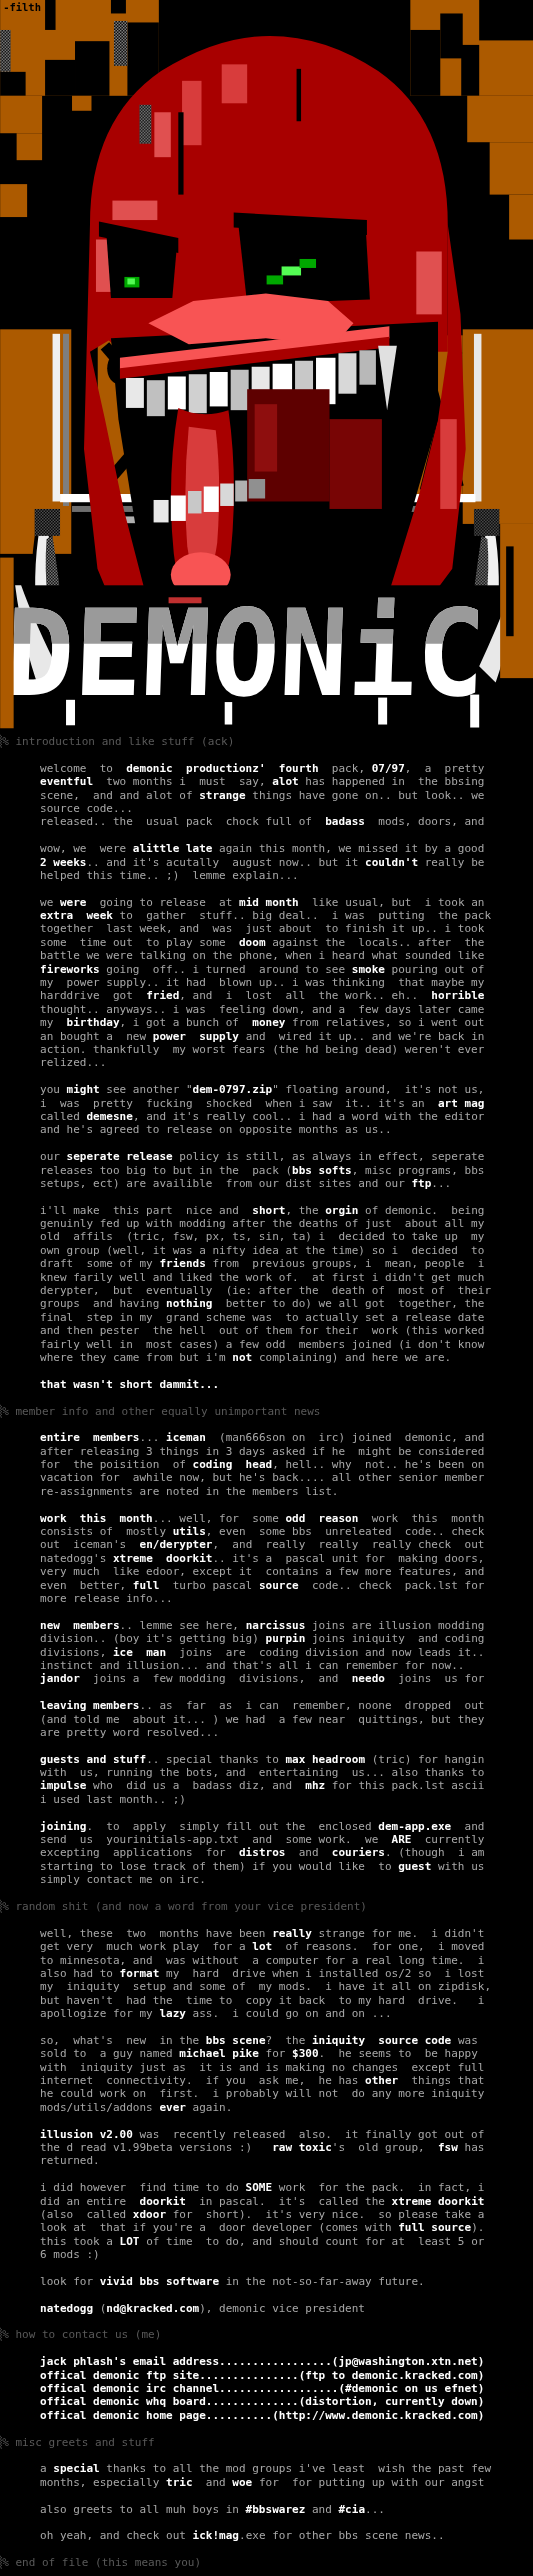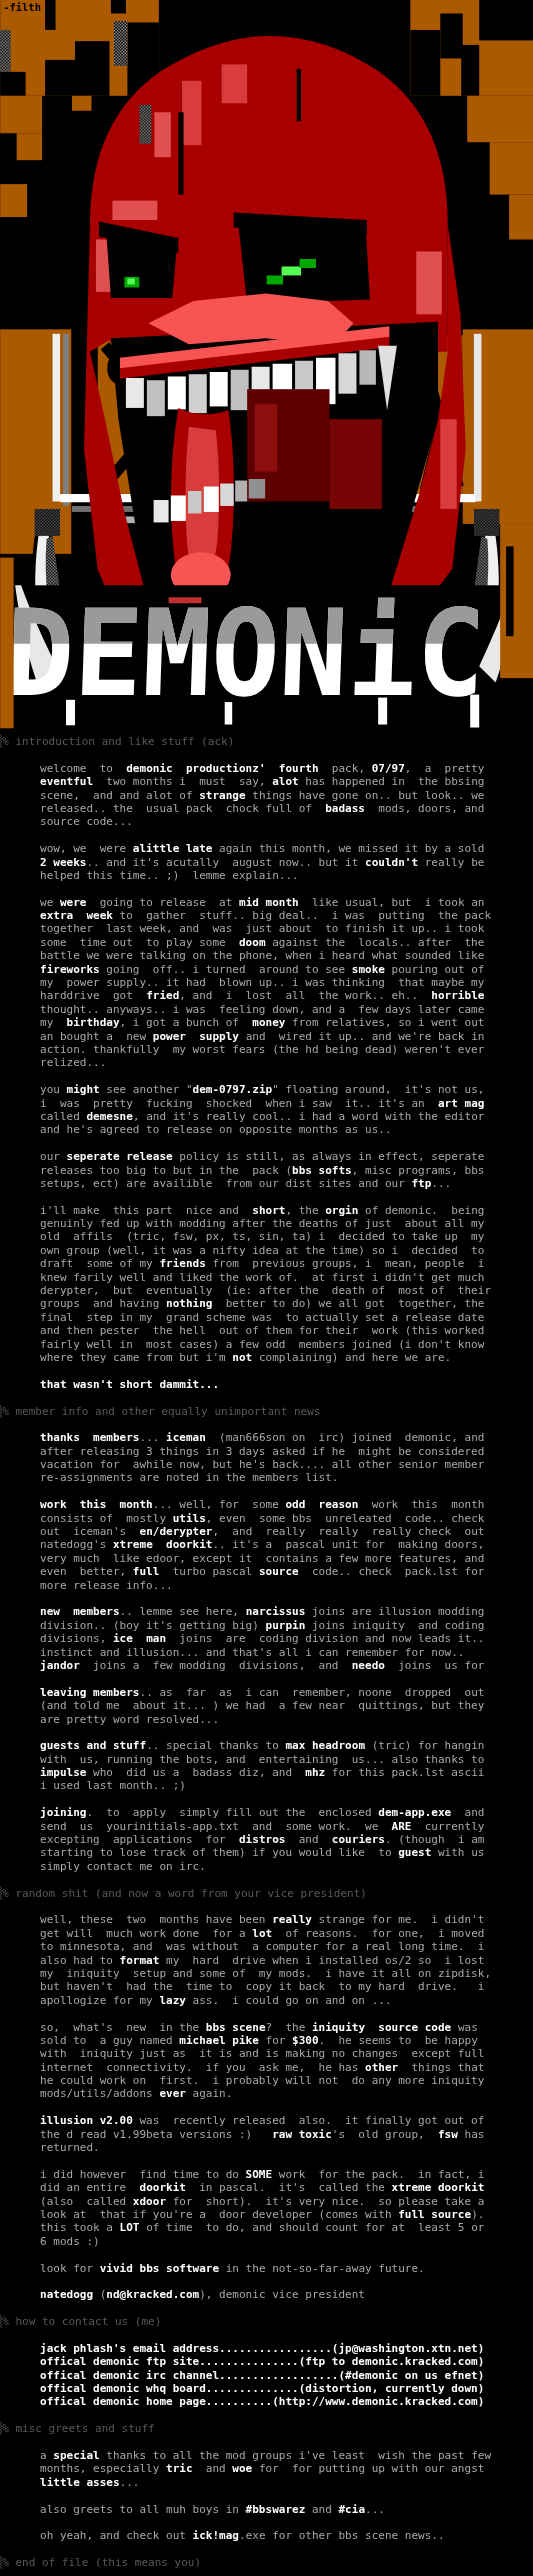--- a/index.html
+++ b/index.html
@@ -182,24 +182,24 @@
 
   <text x="4" y="15" font-family="DejaVu Sans Mono, monospace" font-size="14" font-weight="bold" fill="#000000">-filth</text>
 </svg>
 
 <div id="nfo">
     <div class="line hdr"><span class="frag">▒</span><span>% introduction and like stuff (ack)</span></div>
     <div class="gap"></div>
     <div class="line"><span>welcome  to  </span><span class="b">demonic  productionz'</span><span>  </span><span class="b">fourth</span><span>  pack, </span><span class="b">07/97</span><span>,  a  pretty</span></div>
     <div class="line"><span class="b">eventful</span><span>  two months i  must  say, </span><span class="b">alot</span><span> has happened in  the bbsing</span></div>
     <div class="line"><span>scene,  and and alot of </span><span class="b">strange</span><span> things have gone on.. but look.. we</span></div>
+    <div class="line"><span>source code...</span></div>
     <div class="line"><span>released.. the  usual pack  chock full of  </span><span class="b">badass</span><span>  mods, doors, and</span></div>
-    <div class="line"><span>source code...</span></div>
-    <div class="gap"></div>
-    <div class="line"><span>wow, we  were </span><span class="b">alittle late</span><span> again this month, we missed it by a sold</span></div>
+    <div class="gap"></div>
+    <div class="line"><span>wow, we  were </span><span class="b">alittle late</span><span> again this month, we missed it by a good</span></div>
     <div class="line"><span class="b">2 weeks</span><span>.. and it's acutally  august now.. but it </span><span class="b">couldn't</span><span> really be</span></div>
     <div class="line"><span>helped this time.. ;)  lemme explain...</span></div>
     <div class="gap"></div>
     <div class="line"><span>we </span><span class="b">were</span><span>  going to release  at </span><span class="b">mid month</span><span>  like usual, but  i took an</span></div>
     <div class="line"><span class="b">extra  week</span><span> to  gather  stuff.. big deal..  i was  putting  the pack</span></div>
     <div class="line"><span>together  last week, and  was  just about  to finish it up.. i took</span></div>
     <div class="line"><span>some  time out  to play some  </span><span class="b">doom</span><span> against the  locals.. after  the</span></div>
     <div class="line"><span>battle we were talking on the phone, when i heard what sounded like</span></div>
     <div class="line"><span class="b">fireworks</span><span> going  off.. i turned  around to see </span><span class="b">smoke</span><span> pouring out of</span></div>
     <div class="line"><span>my  power supply.. it had  blown up.. i was thinking  that maybe my</span></div>
@@ -229,22 +229,23 @@
     <div class="line"><span>groups  and having </span><span class="b">nothing</span><span>  better to do) we all got  together, the</span></div>
     <div class="line"><span>final  step in my  grand scheme was  to actually set a release date</span></div>
     <div class="line"><span>and then pester  the hell  out of them for their  work (this worked</span></div>
     <div class="line"><span>fairly well in  most cases) a few odd  members joined (i don't know</span></div>
     <div class="line"><span>where they came from but i'm </span><span class="b">not</span><span> complaining) and here we are.</span></div>
     <div class="gap"></div>
     <div class="line"><span class="b">that wasn't short dammit...</span></div>
     <div class="gap"></div>
     <div class="line hdr"><span class="frag">▒</span><span>% member info and other equally unimportant news</span></div>
     <div class="gap"></div>
-    <div class="line"><span class="b">thanks  members</span><span>... </span><span class="b">iceman</span><span>  (man666son on  irc) joined  demonic, and</span></div>
+    <div class="line"><span class="b">entire  members</span><span>... </span><span class="b">iceman</span><span>  (man666son on  irc) joined  demonic, and</span></div>
     <div class="line"><span>after releasing 3 things in 3 days asked if he  might be considered</span></div>
+    <div class="line"><span>for  the poisition  of </span><span class="b">coding  head</span><span>, hell.. why  not.. he's been on</span></div>
     <div class="line"><span>vacation for  awhile now, but he's back.... all other senior member</span></div>
     <div class="line"><span>re-assignments are noted in the members list.</span></div>
     <div class="gap"></div>
     <div class="line"><span class="b">work  this  month</span><span>... well, for  some </span><span class="b">odd  reason</span><span>  work  this  month</span></div>
     <div class="line"><span>consists of  mostly </span><span class="b">utils</span><span>, even  some bbs  unreleated  code.. check</span></div>
     <div class="line"><span>out  iceman's  </span><span class="b">en/derypter</span><span>,  and  really  really  really check  out</span></div>
     <div class="line"><span>natedogg's </span><span class="b">xtreme  doorkit</span><span>.. it's a  pascal unit for  making doors,</span></div>
     <div class="line"><span>very much  like edoor, except it  contains a few more features, and</span></div>
     <div class="line"><span>even  better, </span><span class="b">full</span><span>  turbo pascal </span><span class="b">source</span><span>  code.. check  pack.lst for</span></div>
     <div class="line"><span>more release info...</span></div>
@@ -266,21 +267,21 @@
     <div class="gap"></div>
     <div class="line"><span class="b">joining</span><span>.  to  apply  simply fill out the  enclosed </span><span class="b">dem-app.exe</span><span>  and</span></div>
     <div class="line"><span>send  us  yourinitials-app.txt  and  some work.  we  </span><span class="b">ARE</span><span>  currently</span></div>
     <div class="line"><span>excepting  applications  for  </span><span class="b">distros</span><span>  and  </span><span class="b">couriers</span><span>. (though  i am</span></div>
     <div class="line"><span>starting to lose track of them) if you would like  to </span><span class="b">guest</span><span> with us</span></div>
     <div class="line"><span>simply contact me on irc.</span></div>
     <div class="gap"></div>
     <div class="line hdr"><span class="frag">▒</span><span>% random shit (and now a word from your vice president)</span></div>
     <div class="gap"></div>
     <div class="line"><span>well, these  two  months have been </span><span class="b">really</span><span> strange for me.  i didn't</span></div>
-    <div class="line"><span>get will  much work done  for a </span><span class="b">lot</span><span>  of reasons.  for one,  i moved</span></div>
+    <div class="line"><span>get very  much work play  for a </span><span class="b">lot</span><span>  of reasons.  for one,  i moved</span></div>
     <div class="line"><span>to minnesota, and  was without  a computer for a real long time.  i</span></div>
     <div class="line"><span>also had to </span><span class="b">format</span><span> my  hard  drive when i installed os/2 so  i lost</span></div>
     <div class="line"><span>my  iniquity  setup and some of  my mods.  i have it all on zipdisk,</span></div>
     <div class="line"><span>but haven't  had the  time to  copy it back  to my hard  drive.   i</span></div>
     <div class="line"><span>apollogize for my </span><span class="b">lazy</span><span> ass.  i could go on and on ...</span></div>
     <div class="gap"></div>
     <div class="line"><span>so,  what's  new  in the </span><span class="b">bbs scene</span><span>?  the </span><span class="b">iniquity  source code</span><span> was</span></div>
     <div class="line"><span>sold to  a guy named </span><span class="b">michael pike</span><span> for </span><span class="b">$300</span><span>.  he seems to  be happy</span></div>
     <div class="line"><span>with  iniquity just as  it is and is making no changes  except full</span></div>
     <div class="line"><span>internet  connectivity.  if you  ask me,  he has </span><span class="b">other</span><span>  things that</span></div>
@@ -307,21 +308,20 @@
     <div class="line"><span class="b">jack phlash's email address.................(jp@washington.xtn.net)</span></div>
     <div class="line"><span class="b">offical demonic ftp site...............(ftp to demonic.kracked.com)</span></div>
     <div class="line"><span class="b">offical demonic irc channel..................(#demonic on us efnet)</span></div>
     <div class="line"><span class="b">offical demonic whq board..............(distortion, currently down)</span></div>
     <div class="line"><span class="b">offical demonic home page..........(http://www.demonic.kracked.com)</span></div>
     <div class="gap"></div>
     <div class="line hdr"><span class="frag">▒</span><span>% misc greets and stuff</span></div>
     <div class="gap"></div>
     <div class="line"><span>a </span><span class="b">special</span><span> thanks to all the mod groups i've least  wish the past few</span></div>
     <div class="line"><span>months, especially </span><span class="b">tric</span><span>  and </span><span class="b">woe</span><span> for  for putting up with our angst</span></div>
-    <div class="line"><span class="b">little asses</span><span>...</span></div>
     <div class="gap"></div>
     <div class="line"><span>also greets to all muh boys in </span><span class="b">#bbswarez</span><span> and </span><span class="b">#cia</span><span>...</span></div>
     <div class="gap"></div>
     <div class="line"><span>oh yeah, and check out </span><span class="b">ick!mag</span><span>.exe for other bbs scene news..</span></div>
     <div class="gap"></div>
     <div class="line hdr"><span class="frag">▒</span><span>% end of file (this means you)</span></div>
   </div>
 
 
 </body></html>

